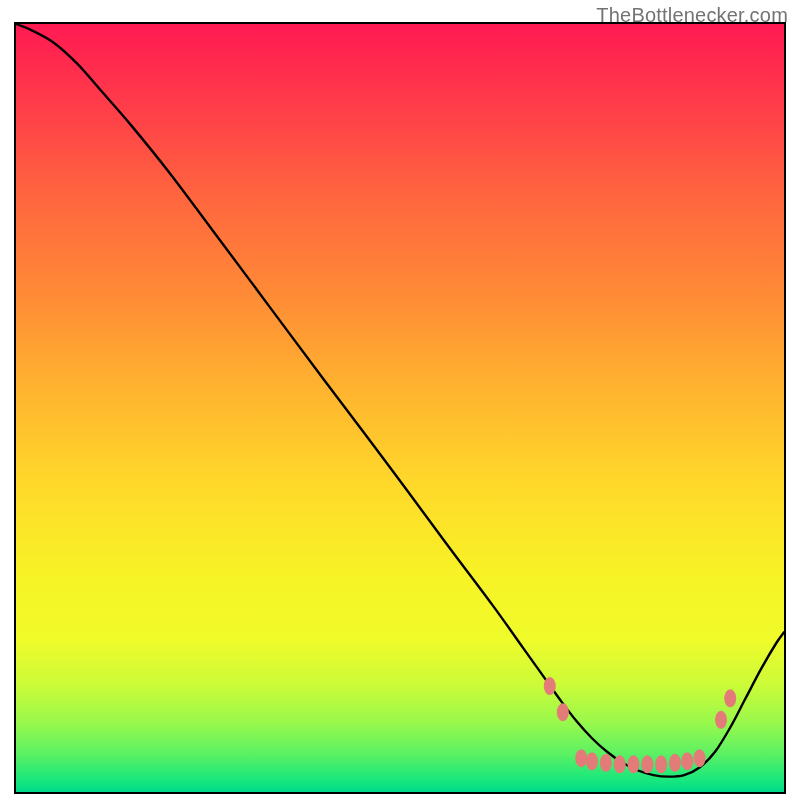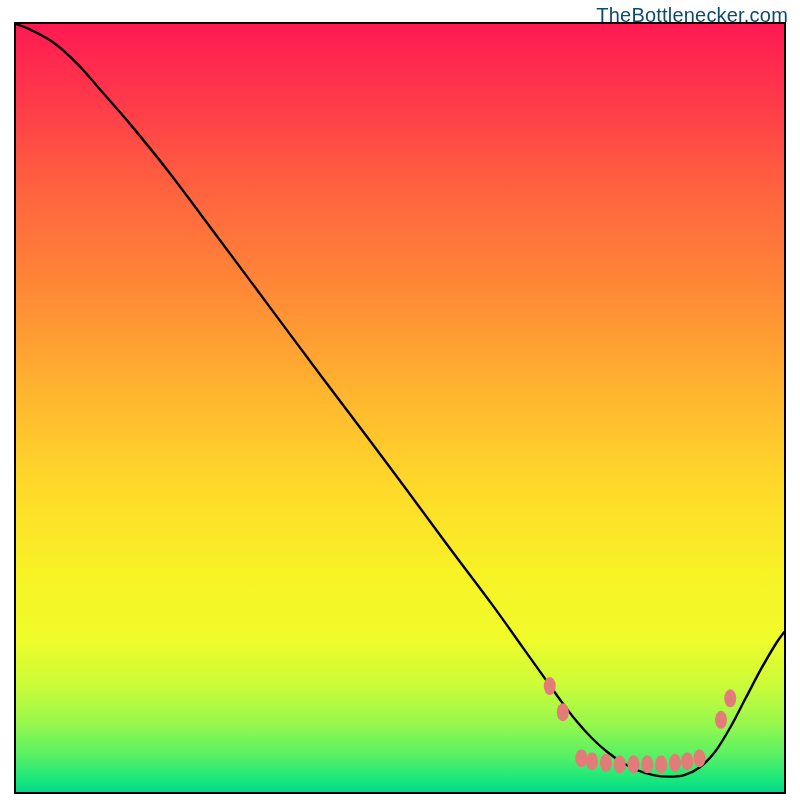--- a/index.html
+++ b/index.html
@@ -9,21 +9,21 @@
     height: 800px;
     overflow: hidden;
     background: #ffffff;
     font-family: Arial, Helvetica, sans-serif;
   }
   .watermark {
     font-size: 20px;
     font-weight: normal;
     position: absolute;
     top: 4px;
-    color: #0c4a6e;
+    color: #737373;
     right: 12px;
     letter-spacing: 0.2px;
   }
   .plot-frame {
     position: absolute;
     left: 14px;
     top: 22px;
     width: 772px;
     height: 772px;
     box-sizing: border-box;

